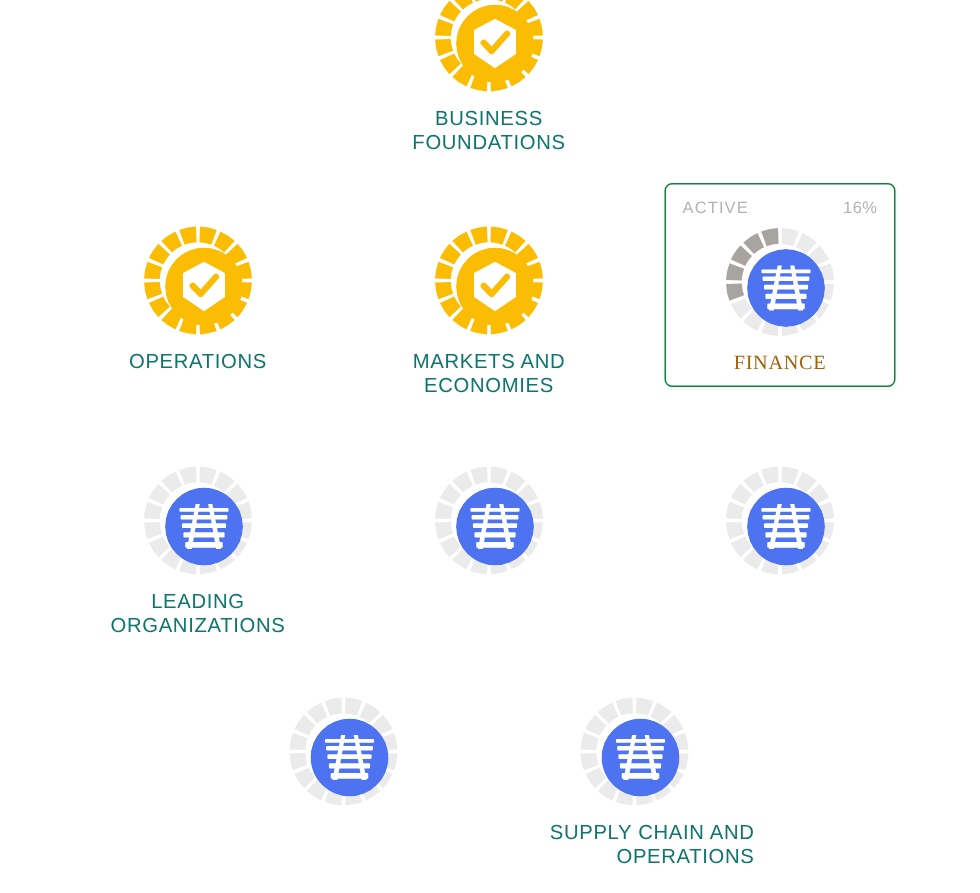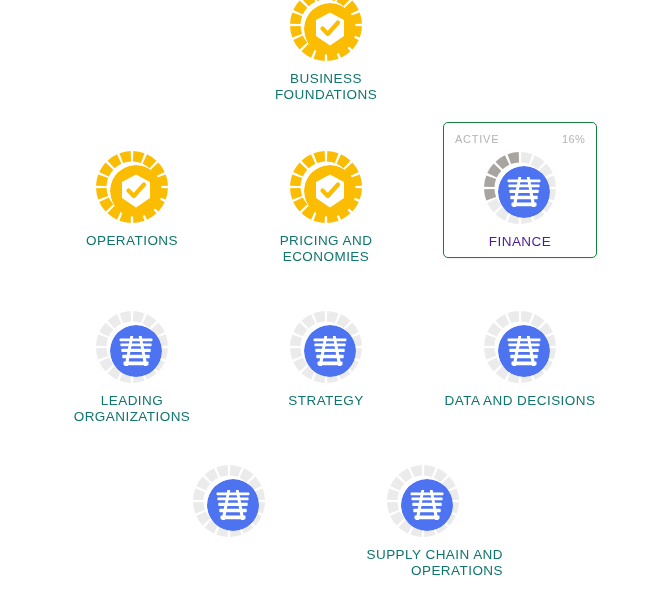--- a/index.html
+++ b/index.html
@@ -103,21 +103,21 @@
     color: #b3b3b3;
     font-family: "Liberation Sans", sans-serif;
   }
 
   .card .node {
     position: absolute;
     left: 0;
     top: 28px;
     width: 100%;
   }
-  .card .node-label { color: #4c1d95; }
+  .card .node-label { color: #a16207; font-family: Liberation Serif, serif; }
 </style>
 </head>
 <body>
 
 <div id="canvas">
     <div class="node" style="left: 246px; top: -12px;">
       <div class="badge-wrap">
         <svg class="ring" viewBox="0 0 74 74">
           <path d="M 38.31917351343602 1.0241778239683725 A 36 36 0 0 1 49.548593703585354 3.2578483782919108 L 45.88858720670629 13.09930926795677 A 25.5 25.5 0 0 0 37.93441457201718 11.517125958644264 Z" fill="#fbbc04"></path>
           <path d="M 51.98610852137444 4.267500074305531 A 36 36 0 0 1 61.505951282521046 10.62845564365437 L 54.35838215845241 18.320156080921844 A 25.5 25.5 0 0 0 47.615160202640226 13.814479219299752 Z" fill="#fbbc04"></path>
@@ -192,21 +192,21 @@
           <path d="M 4.267500074305531 22.013891478625567 A 36 36 0 0 1 10.628455643654362 12.494048717478961 L 18.32015608092184 19.6416178415476 A 25.5 25.5 0 0 0 13.814479219299749 26.384839797359774 Z" fill="#fbbc04"></path>
           <path d="M 12.494048717478954 10.62845564365437 A 36 36 0 0 1 22.013891478625553 4.267500074305531 L 26.384839797359767 13.814479219299752 A 25.5 25.5 0 0 0 19.641617841547593 18.320156080921844 Z" fill="#fbbc04"></path>
           <path d="M 24.451406296414643 3.2578483782919108 A 36 36 0 0 1 35.68082648656395 1.0241778239683725 L 36.0655854279828 11.517125958644264 A 25.5 25.5 0 0 0 28.111412793293706 13.09930926795677 Z" fill="#fbbc04"></path>
         </svg>
         <svg class="core" viewBox="0 0 52 52">
           <circle cx="26" cy="26" r="26" fill="#fbbc04"></circle>
           <path d="M26 9.5 L40 17 L40 33 L26 42.5 L12 33 L12 17 Z" fill="#ffffff"></path>
           <path d="M18.5 25.5 L23.8 31 L34 19.5" fill="none" stroke="#fbbc04" stroke-width="4.2" stroke-linecap="round" stroke-linejoin="round"></path>
         </svg>
       </div>
-      <div class="node-label">PRICING AND
+      <div class="node-label">MARKETS AND
 ECONOMIES</div>
     </div>
     <div class="node" style="left: 52px; top: 310px;">
       <div class="badge-wrap">
         <svg class="ring" viewBox="0 0 74 74">
           <path d="M 38.31917351343602 1.0241778239683725 A 36 36 0 0 1 49.548593703585354 3.2578483782919108 L 45.88858720670629 13.09930926795677 A 25.5 25.5 0 0 0 37.93441457201718 11.517125958644264 Z" fill="#ebebeb"></path>
           <path d="M 51.98610852137444 4.267500074305531 A 36 36 0 0 1 61.505951282521046 10.62845564365437 L 54.35838215845241 18.320156080921844 A 25.5 25.5 0 0 0 47.615160202640226 13.814479219299752 Z" fill="#ebebeb"></path>
           <path d="M 63.37154435634564 12.494048717478957 A 36 36 0 0 1 69.73249992569447 22.013891478625556 L 60.185520780700244 26.384839797359767 A 25.5 25.5 0 0 0 55.67984391907816 19.641617841547596 Z" fill="#ebebeb"></path>
           <path d="M 70.7421516217081 24.451406296414653 A 36 36 0 0 1 72.97582217603163 35.68082648656397 L 62.482874041355736 36.06558542798282 A 25.5 25.5 0 0 0 60.90069073204323 28.111412793293713 Z" fill="#ebebeb"></path>
           <path d="M 72.97582217603163 38.31917351343603 A 36 36 0 0 1 70.7421516217081 49.54859370358535 L 60.90069073204323 45.88858720670629 A 25.5 25.5 0 0 0 62.482874041355736 37.93441457201718 Z" fill="#ebebeb"></path>
@@ -264,21 +264,20 @@
             <path d="M20.4 11 L23.2 11 L17.9 41 L14.6 41 Z"></path>
             <path d="M28.8 11 L31.6 11 L37.4 41 L34.1 41 Z"></path>
             <rect x="9.60" y="13.60" width="32.80" height="2.60" rx="0.7"></rect>
             <rect x="10.40" y="18.40" width="31.20" height="2.90" rx="0.7"></rect>
             <rect x="11.30" y="23.80" width="29.40" height="3.20" rx="0.7"></rect>
             <rect x="12.30" y="29.80" width="27.40" height="3.50" rx="0.7"></rect>
             <rect x="13.50" y="36.40" width="25.00" height="3.80" rx="0.7"></rect>
           </g>
         </svg>
       </div>
-      <div class="node-label">STRATEGY</div>
     </div>
     <div class="node" style="left: 440px; top: 310px;">
       <div class="badge-wrap">
         <svg class="ring" viewBox="0 0 74 74">
           <path d="M 38.31917351343602 1.0241778239683725 A 36 36 0 0 1 49.548593703585354 3.2578483782919108 L 45.88858720670629 13.09930926795677 A 25.5 25.5 0 0 0 37.93441457201718 11.517125958644264 Z" fill="#ebebeb"></path>
           <path d="M 51.98610852137444 4.267500074305531 A 36 36 0 0 1 61.505951282521046 10.62845564365437 L 54.35838215845241 18.320156080921844 A 25.5 25.5 0 0 0 47.615160202640226 13.814479219299752 Z" fill="#ebebeb"></path>
           <path d="M 63.37154435634564 12.494048717478957 A 36 36 0 0 1 69.73249992569447 22.013891478625556 L 60.185520780700244 26.384839797359767 A 25.5 25.5 0 0 0 55.67984391907816 19.641617841547596 Z" fill="#ebebeb"></path>
           <path d="M 70.7421516217081 24.451406296414653 A 36 36 0 0 1 72.97582217603163 35.68082648656397 L 62.482874041355736 36.06558542798282 A 25.5 25.5 0 0 0 60.90069073204323 28.111412793293713 Z" fill="#ebebeb"></path>
           <path d="M 72.97582217603163 38.31917351343603 A 36 36 0 0 1 70.7421516217081 49.54859370358535 L 60.90069073204323 45.88858720670629 A 25.5 25.5 0 0 0 62.482874041355736 37.93441457201718 Z" fill="#ebebeb"></path>
           <path d="M 69.73249992569447 51.98610852137445 A 36 36 0 0 1 63.37154435634564 61.50595128252104 L 55.67984391907816 54.3583821584524 A 25.5 25.5 0 0 0 60.185520780700244 47.61516020264023 Z" fill="#ebebeb"></path>
@@ -299,21 +298,20 @@
             <path d="M20.4 11 L23.2 11 L17.9 41 L14.6 41 Z"></path>
             <path d="M28.8 11 L31.6 11 L37.4 41 L34.1 41 Z"></path>
             <rect x="9.60" y="13.60" width="32.80" height="2.60" rx="0.7"></rect>
             <rect x="10.40" y="18.40" width="31.20" height="2.90" rx="0.7"></rect>
             <rect x="11.30" y="23.80" width="29.40" height="3.20" rx="0.7"></rect>
             <rect x="12.30" y="29.80" width="27.40" height="3.50" rx="0.7"></rect>
             <rect x="13.50" y="36.40" width="25.00" height="3.80" rx="0.7"></rect>
           </g>
         </svg>
       </div>
-      <div class="node-label">DATA AND DECISIONS</div>
     </div>
     <div class="node" style="left: 149px; top: 464px;">
       <div class="badge-wrap">
         <svg class="ring" viewBox="0 0 74 74">
           <path d="M 38.31917351343602 1.0241778239683725 A 36 36 0 0 1 49.548593703585354 3.2578483782919108 L 45.88858720670629 13.09930926795677 A 25.5 25.5 0 0 0 37.93441457201718 11.517125958644264 Z" fill="#ebebeb"></path>
           <path d="M 51.98610852137444 4.267500074305531 A 36 36 0 0 1 61.505951282521046 10.62845564365437 L 54.35838215845241 18.320156080921844 A 25.5 25.5 0 0 0 47.615160202640226 13.814479219299752 Z" fill="#ebebeb"></path>
           <path d="M 63.37154435634564 12.494048717478957 A 36 36 0 0 1 69.73249992569447 22.013891478625556 L 60.185520780700244 26.384839797359767 A 25.5 25.5 0 0 0 55.67984391907816 19.641617841547596 Z" fill="#ebebeb"></path>
           <path d="M 70.7421516217081 24.451406296414653 A 36 36 0 0 1 72.97582217603163 35.68082648656397 L 62.482874041355736 36.06558542798282 A 25.5 25.5 0 0 0 60.90069073204323 28.111412793293713 Z" fill="#ebebeb"></path>
           <path d="M 72.97582217603163 38.31917351343603 A 36 36 0 0 1 70.7421516217081 49.54859370358535 L 60.90069073204323 45.88858720670629 A 25.5 25.5 0 0 0 62.482874041355736 37.93441457201718 Z" fill="#ebebeb"></path>
           <path d="M 69.73249992569447 51.98610852137445 A 36 36 0 0 1 63.37154435634564 61.50595128252104 L 55.67984391907816 54.3583821584524 A 25.5 25.5 0 0 0 60.185520780700244 47.61516020264023 Z" fill="#ebebeb"></path>

